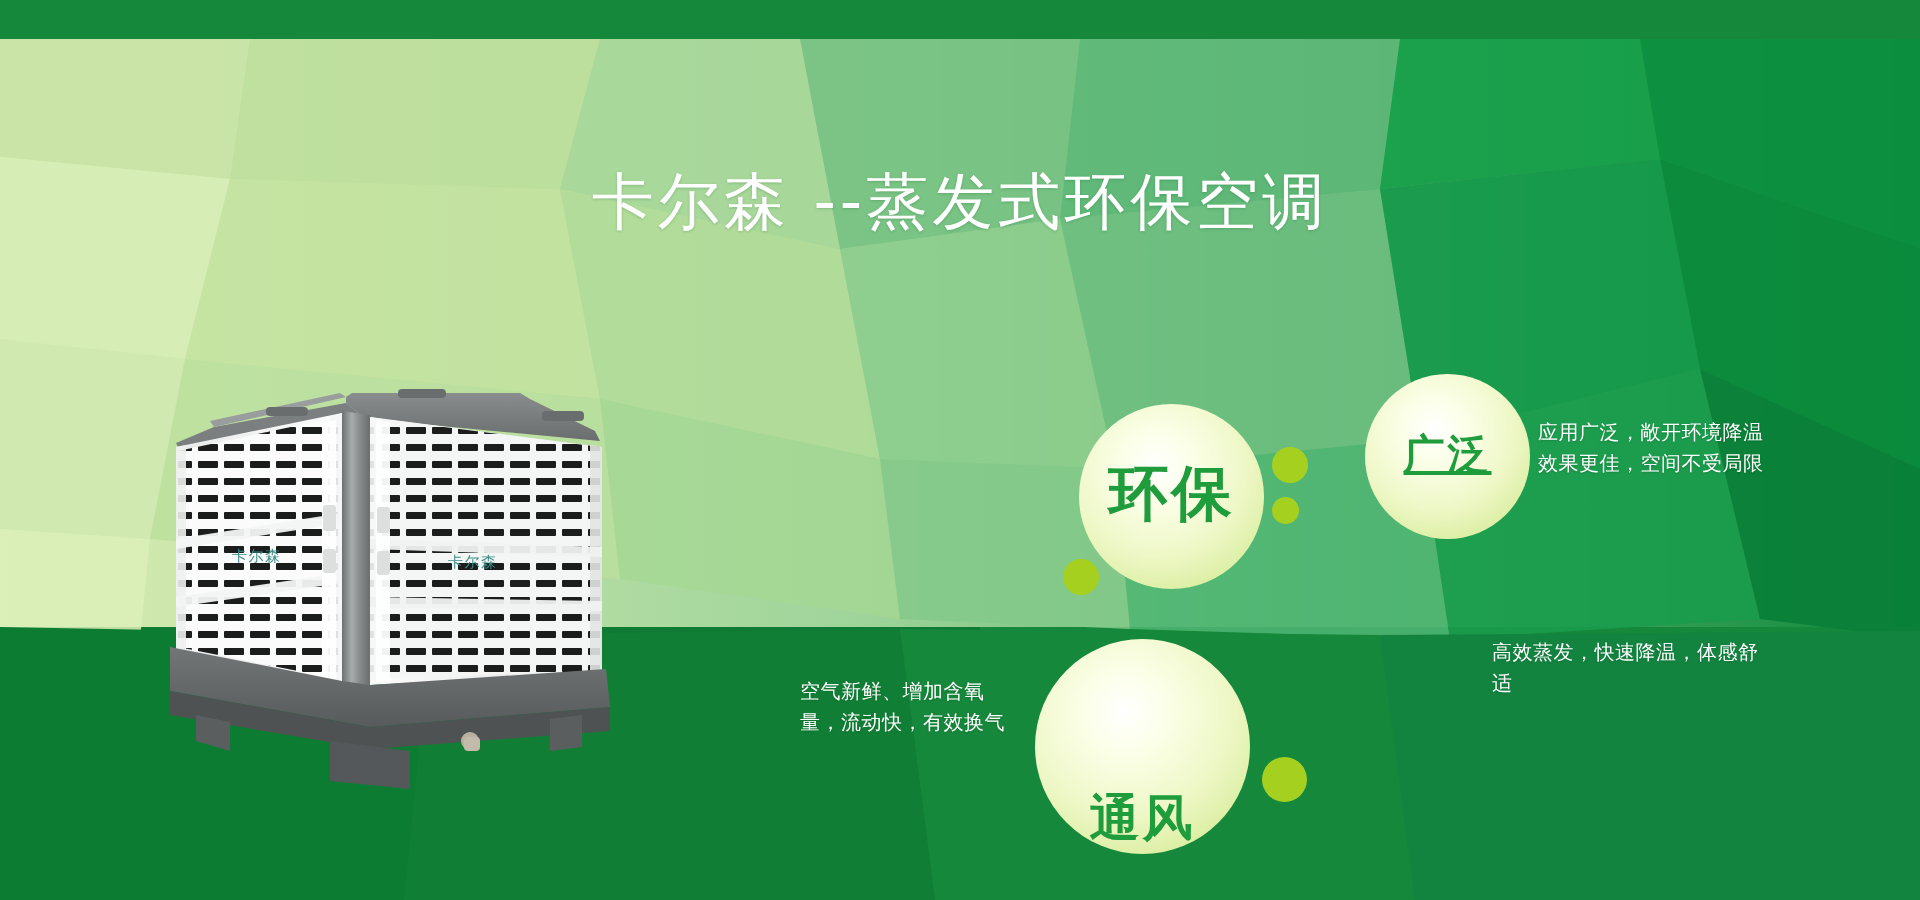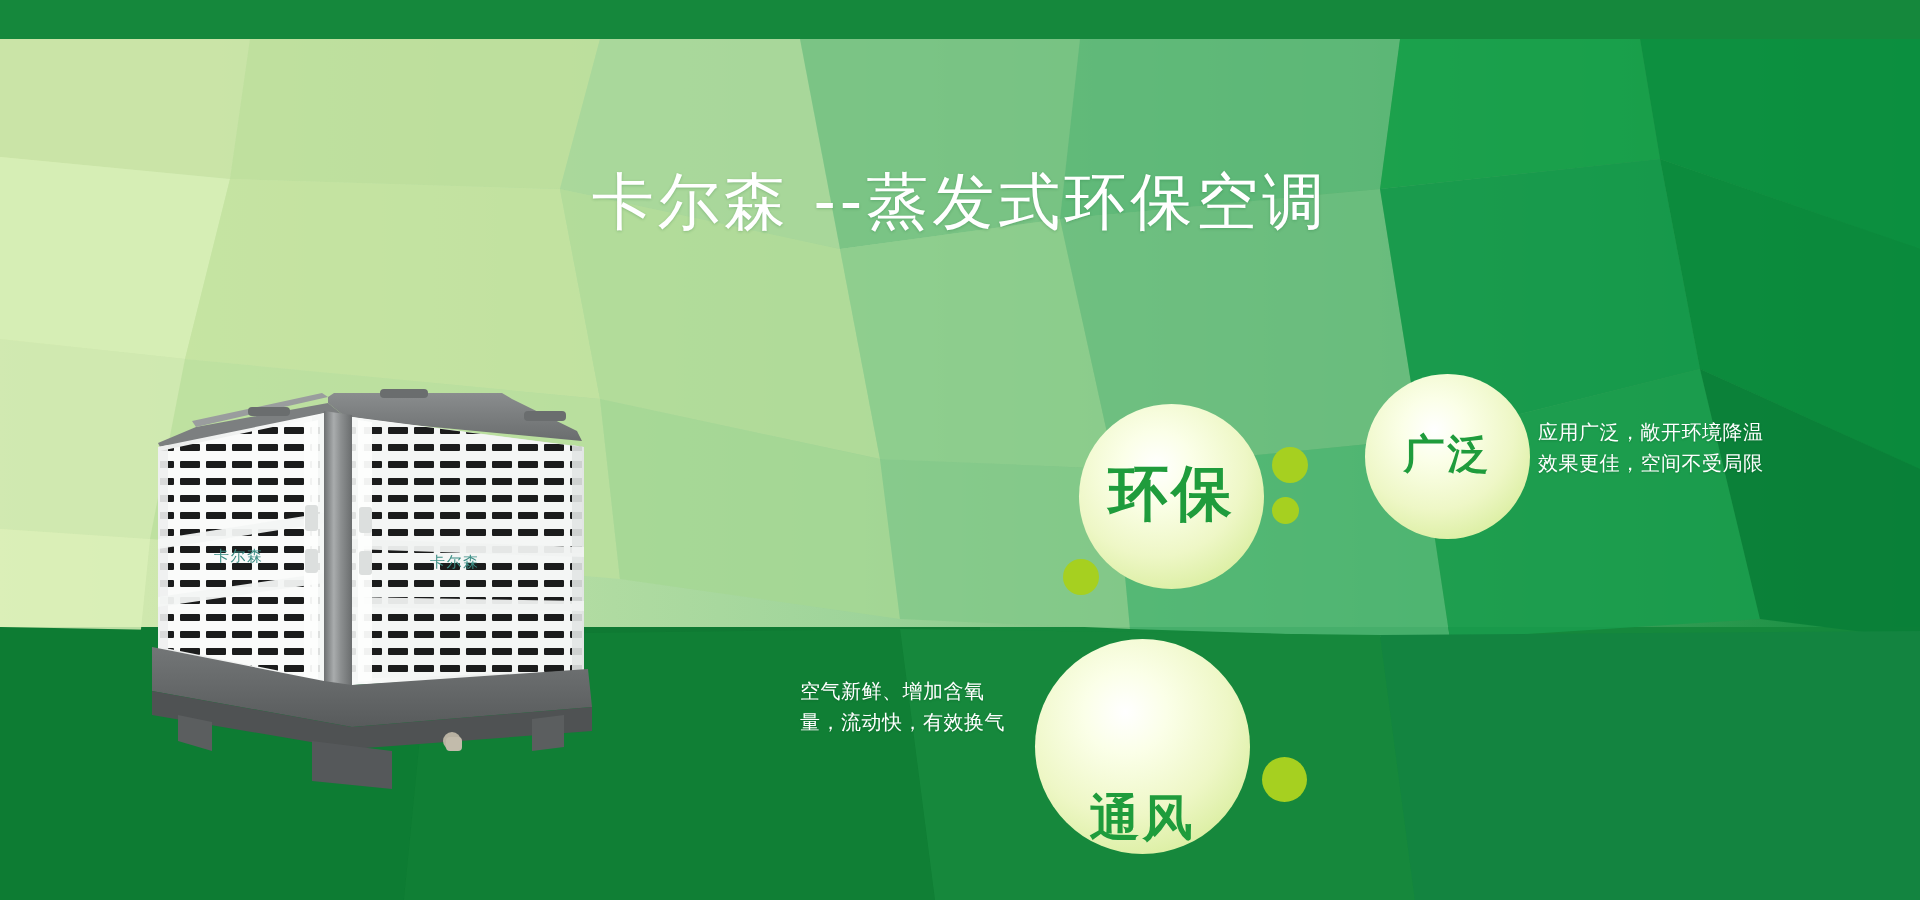--- a/index.html
+++ b/index.html
@@ -17,21 +17,21 @@
   }
   
   #bg-svg {
     position:absolute; inset:0;
     width:1920px; height:900px;
     display:block;
   }
   
   #product-wrap {
     position:absolute;
-    left:152px; top:350px;
+    left:170px; top:350px;
     width:520px; height:420px;
   }
   #product-svg { display:block; width:520px; height:420px; }
 
   
   #page-title {
     position:absolute;
     left:0; top:130px;
     width:1920px;
     text-align:center;
@@ -61,20 +61,21 @@
 
   #bubble-huanbao {
     left:1079px; top:365px; width:185px; height:185px;
     font-size:60px;
     background:radial-gradient(circle at 42% 34%, #ffffff 0%, #fbffe8 22%, #eef7c6 55%, #dcefa4 78%, #cfe88f 100%);
   }
   #bubble-guangfan {
     left:1365px; top:335px; width:165px; height:165px;
     font-size:41px;
     background:radial-gradient(circle at 42% 34%, #ffffff 0%, #fbffe8 22%, #eef7c6 55%, #dcefa4 78%, #cfe88f 100%);
+    text-decoration:underline;
   }
   #bubble-tongfeng {
     left:1035px; top:600px; width:215px; height:215px;
     font-size:50px;
     background:radial-gradient(circle at 42% 34%, #ffffff 0%, #fbffe8 22%, #eef7c6 55%, #dcefa4 78%, #cfe88f 100%);
     align-items:flex-end;
   }
   #bubble-jiangwen {
     left:1285px; top:555px; width:200px; height:200px;
     font-size:47px;
@@ -265,14 +266,15 @@
   </div>
   <div class="bubble" id="bubble-guangfan">
     <span class="bubble-inner">广泛</span>
   </div>
   <div class="bubble" id="bubble-tongfeng">
     <span class="bubble-inner">通风</span>
   </div>
 
   <div class="caption" id="caption-tongfeng">空气新鲜、增加含氧量，流动快，有效换气</div>
   <div class="caption" id="caption-guangfan">应用广泛，敞开环境降温效果更佳，空间不受局限</div>
+  <div class="caption" id="caption-jiangwen">高效蒸发，快速降温，体感舒适</div>
 
 </div>
 
 </body></html>

